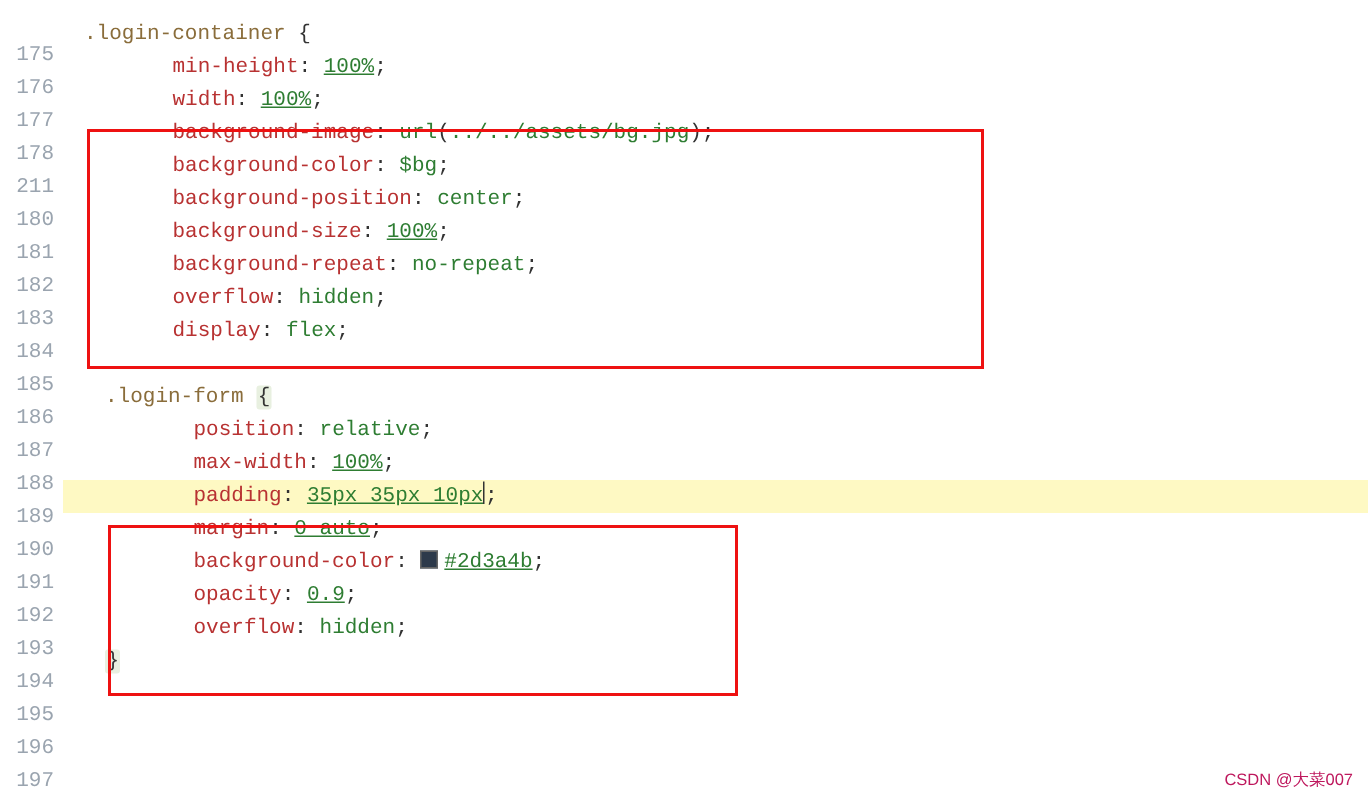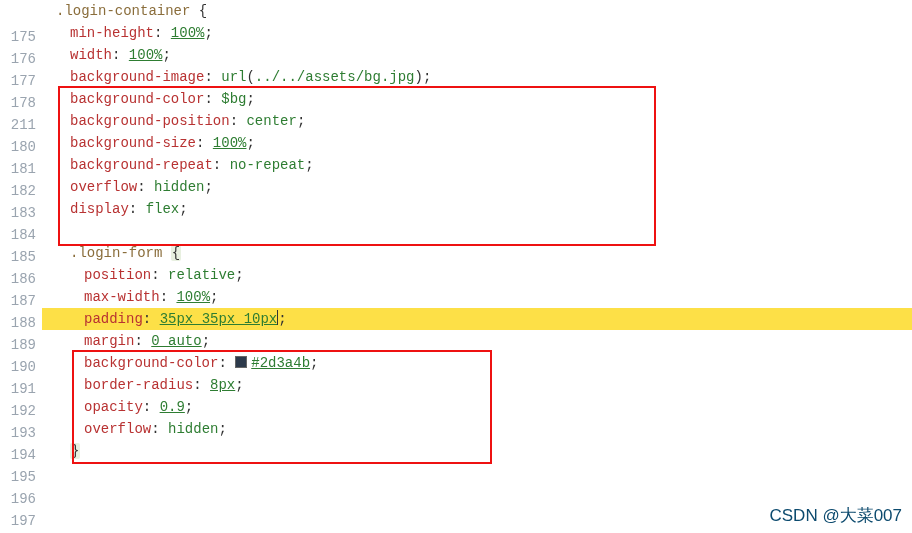--- a/index.html
+++ b/index.html
@@ -26,37 +26,37 @@
     flex-shrink: 0;
     margin-top: 24px;
   }
   .gutter div {
     height: 22px;
     line-height: 22px;
     padding-right: 6px;
   }
   .code {
     flex: 1;
-    padding-top: 0;
+    padding-top: 12px;
     position: relative;
   }
   .line {
     height: 22px;
     line-height: 22px;
     white-space: pre;
     position: relative;
   }
   .line.current {
-    background: #fde047;
+    background: #fef9c3;
   }
   .ind1 { padding-left: 14px; }
   .ind2 { padding-left: 28px; }
   .ind3 { padding-left: 42px; }
   .sel  { color: #8a6d3b; }
-  .prop { color: #b83232; }
+  .prop { color: #b83232; margin-left: 45px; }
   .val  { color: #2e7d32; }
   .num  { color: #2e7d32; text-decoration: underline; }
   .str  { color: #2e7d32; }
   .colon { color: #333; }
   .punc { color: #333; }
   .bg-brace {
     background: #e8f0e0;
     border-radius: 2px;
     padding: 0 1px;
   }
@@ -77,23 +77,23 @@
   }
   .redbox {
     position: absolute;
     border: 2px solid #e11;
     pointer-events: none;
   }
   .watermark {
     position: absolute;
     right: 10px;
     bottom: 6px;
-    color: #0c4a6e;
+    color: #be185d;
     font-family: Arial, sans-serif;
-    font-size: 17px;
+    font-size: 11px;
   }
 </style>
 </head>
 <body>
 
 <div class="editor">
   <div class="gutter" id="gutter">
       <div>175</div>
       <div>176</div>
       <div>177</div>
@@ -131,21 +131,20 @@
     <div class="line ind2"><span class="prop">background-repeat</span><span class="colon">: </span><span class="val">no-repeat</span><span class="punc">;</span></div>
     <div class="line ind2"><span class="prop">overflow</span><span class="colon">: </span><span class="val">hidden</span><span class="punc">;</span></div>
     <div class="line ind2"><span class="prop">display</span><span class="colon">: </span><span class="val">flex</span><span class="punc">;</span></div>
     <div class="line"></div>
     <div class="line ind2"><span class="sel">.login-form</span> <span class="punc bg-brace">{</span></div>
     <div class="line ind3"><span class="prop">position</span><span class="colon">: </span><span class="val">relative</span><span class="punc">;</span></div>
     <div class="line ind3"><span class="prop">max-width</span><span class="colon">: </span><span class="num">100%</span><span class="punc">;</span></div>
     <div class="line ind3 current"><span class="prop">padding</span><span class="colon">: </span><span class="num">35px 35px 10px</span><span class="cursor"></span><span class="punc">;</span></div>
     <div class="line ind3"><span class="prop">margin</span><span class="colon">: </span><span class="num">0 auto</span><span class="punc">;</span></div>
     <div class="line ind3"><span class="prop">background-color</span><span class="colon">: </span><span class="swatch" style="background:#2d3a4b"></span><span class="num">#2d3a4b</span><span class="punc">;</span></div>
-    <div class="line ind3"><span class="prop">border-radius</span><span class="colon">: </span><span class="num">8px</span><span class="punc">;</span></div>
     <div class="line ind3"><span class="prop">opacity</span><span class="colon">: </span><span class="num">0.9</span><span class="punc">;</span></div>
     <div class="line ind3"><span class="prop">overflow</span><span class="colon">: </span><span class="val">hidden</span><span class="punc">;</span></div>
     <div class="line ind2"><span class="punc bg-brace">}</span></div>
     <div class="line"></div>
 
     <div class="redbox" style="left:16px; top:86px; width:598px; height:160px;"></div>
     <div class="redbox" style="left:30px; top:350px; width:420px; height:114px;"></div>
   </div>
 </div>
 

